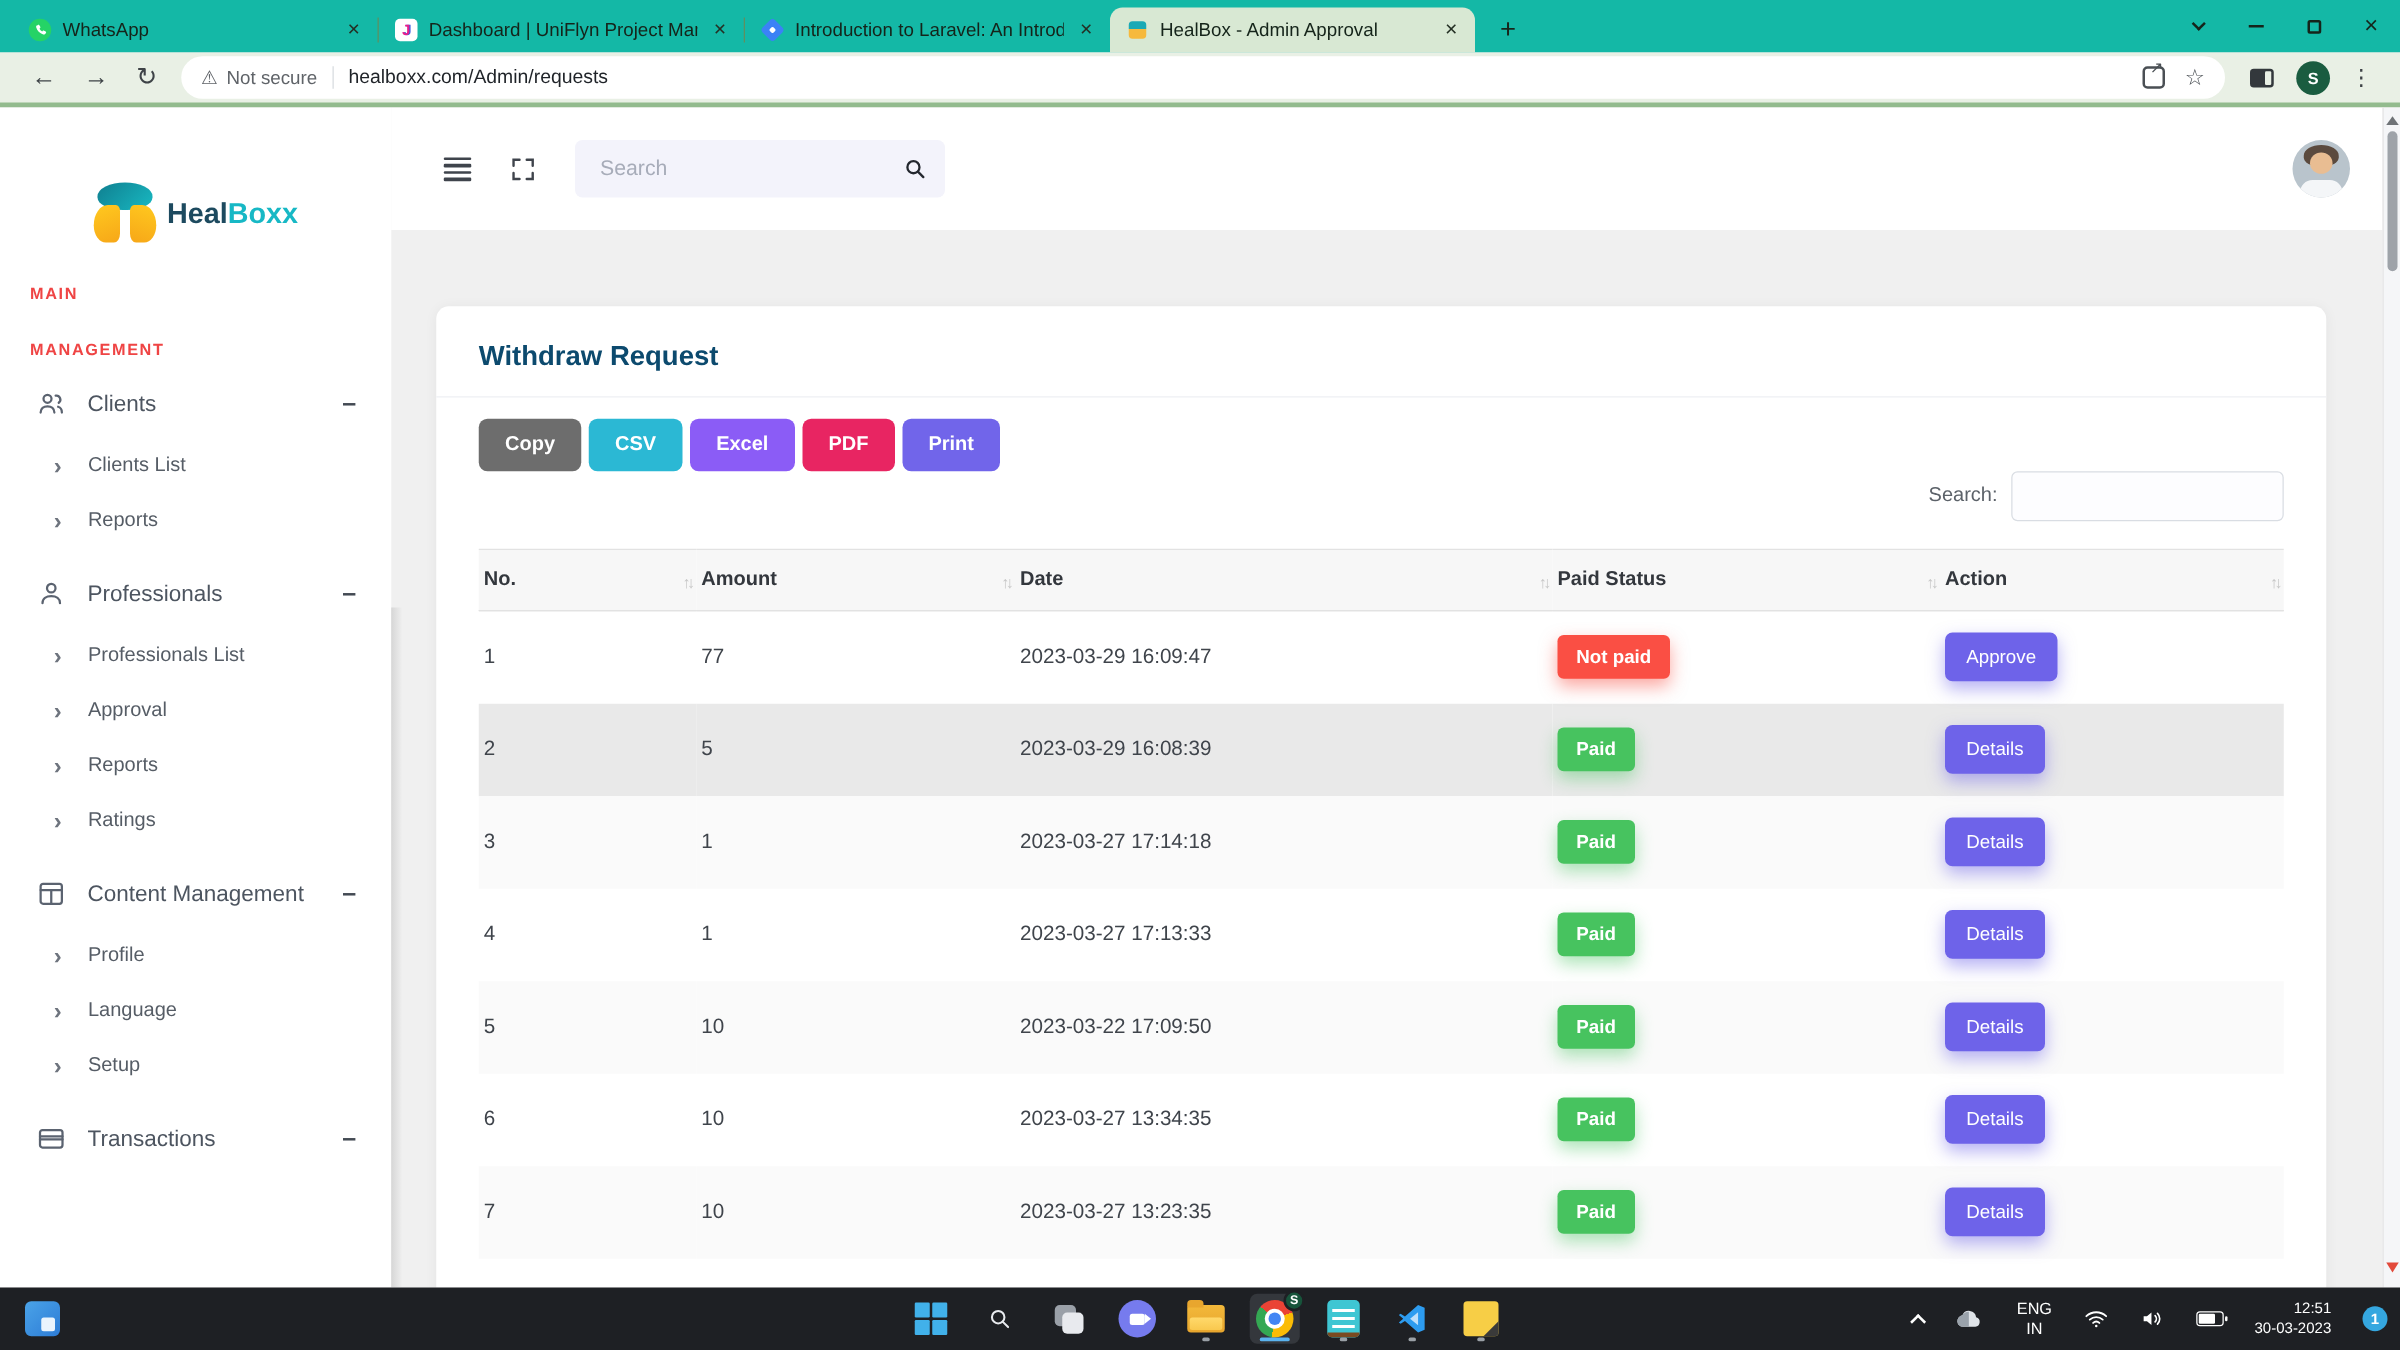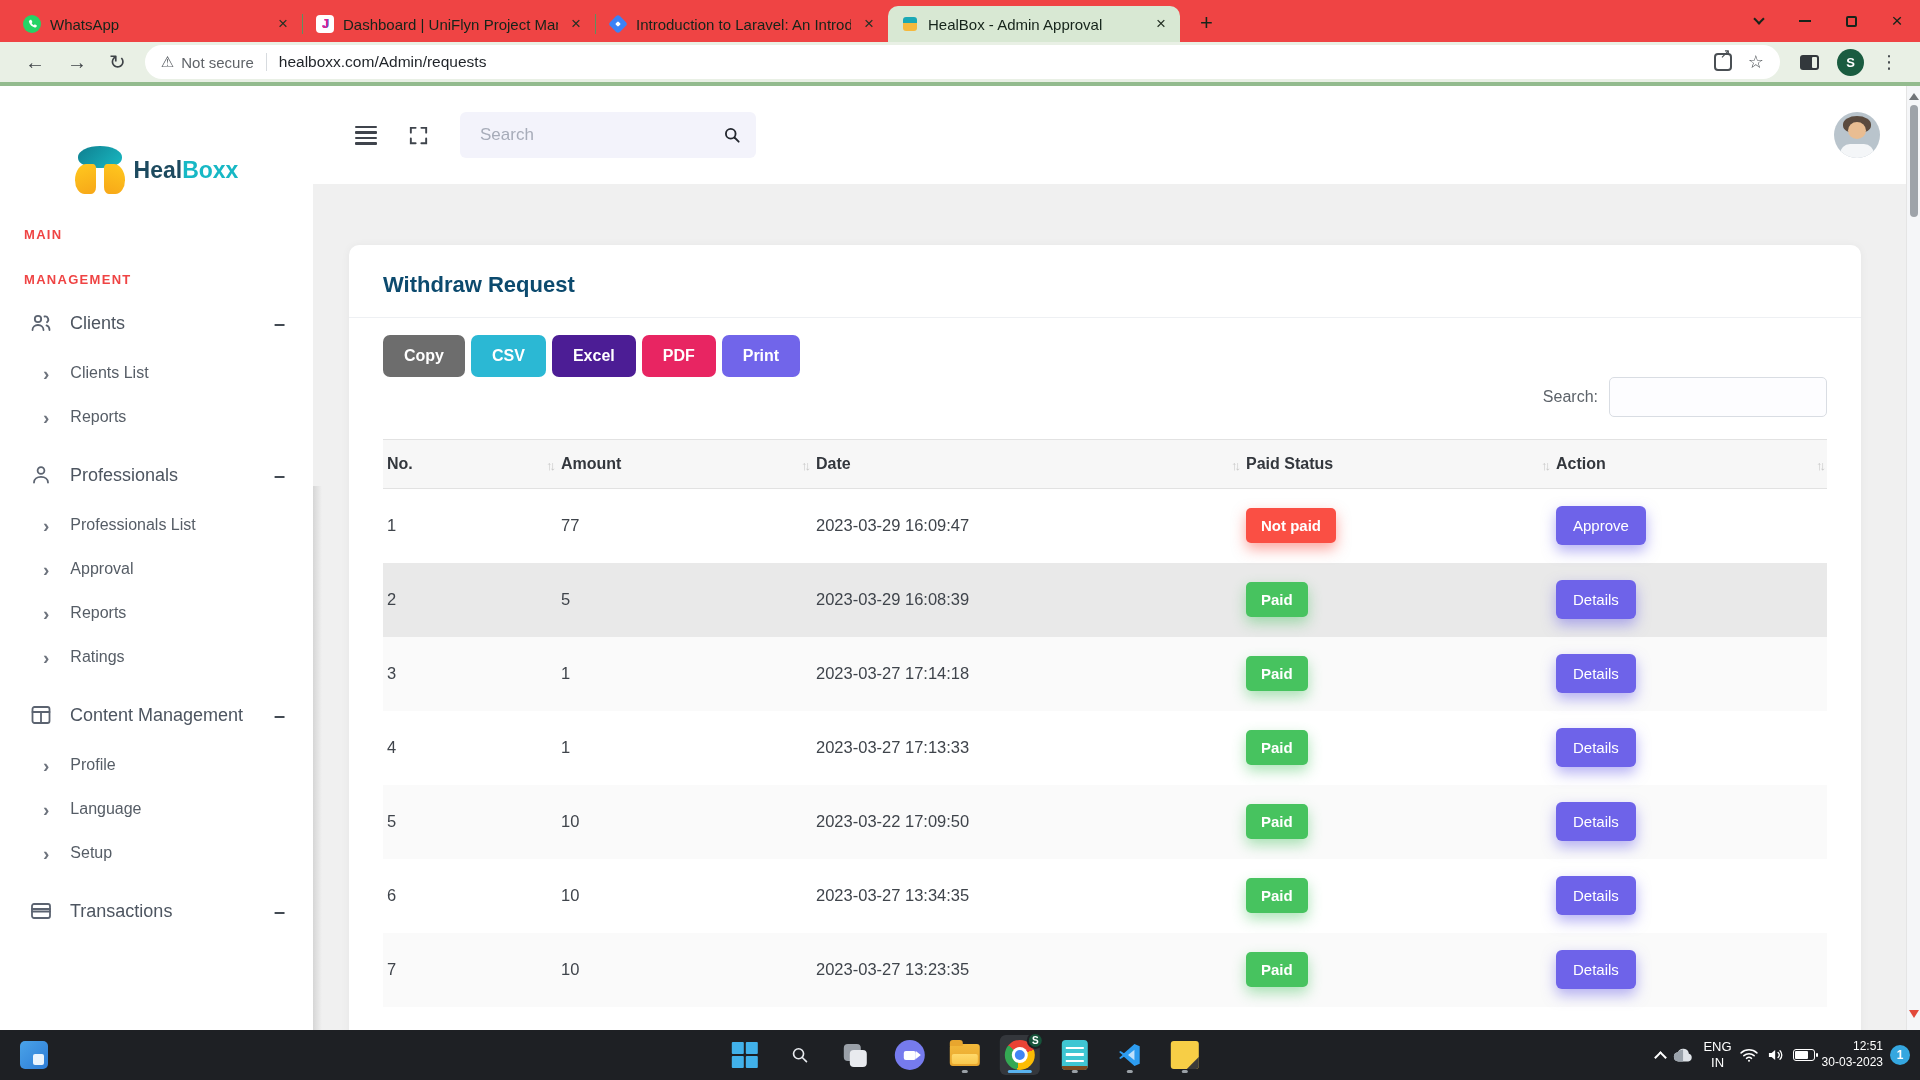--- a/index.html
+++ b/index.html
@@ -1,21 +1,21 @@
 <!DOCTYPE html>
 <html><head>
 <meta charset="utf-8">
 <style>
   html,body{margin:0;padding:0}
   body{width:1920px;height:1080px;overflow:hidden;position:relative;background:#f0f0f0;
        font-family:"Liberation Sans",sans-serif;-webkit-font-smoothing:antialiased}
   *{box-sizing:border-box}
 
   
-  .tabstrip{position:absolute;left:0;top:0;width:1920px;height:42px;background:#ef4444;
+  .tabstrip{position:absolute;left:0;top:0;width:1920px;height:42px;background:#14b8a6;
             display:flex;align-items:flex-end;padding-left:10px}
   .tab{width:292px;height:36px;display:flex;align-items:center;gap:9px;padding:0 10px 0 13px;
        font-size:15px;color:#12200f;border-radius:10px 10px 0 0;position:relative}
   .tab .tab-title{flex:1;white-space:nowrap;overflow:hidden;color:#15241a}
   .tab .tab-close{font-size:17px;color:#243024;padding:0 4px;cursor:default}
   .tab.active{background:#d8e8d3}
   .tab-sep{width:1px;height:20px;background:#5f8f60;margin-bottom:8px}
   .fav{width:18px;height:18px;flex:0 0 auto;display:flex;align-items:center;justify-content:center}
   .fav-wa{background:#25d366;border-radius:50%}
   .fav-uni{background:#fff;border-radius:4px;font-weight:700;font-size:12px;color:#e91e8c;
@@ -100,21 +100,21 @@
   .card{position:absolute;left:349px;top:159px;width:1512px;height:805px;background:#fff;
         border-radius:10px;box-shadow:0 1px 10px rgba(0,0,0,.05)}
   .card-title{padding:27px 34px 19px;font-size:22px;font-weight:700;color:#0c4a6e}
   .cdivider{height:1px;background:#eef0f3}
   .card-body{position:relative;padding:17px 34px 0}
   .export-row{display:flex;gap:6px}
   .btn{height:42px;padding:0 21px;border:none;border-radius:7px;color:#fff;font-size:16px;
        font-weight:600;font-family:"Liberation Sans",sans-serif}
   .btn-copy{background:#6d6d6d}
   .btn-csv{background:#2bb8d4}
-  .btn-excel{background:#4c1d95}
+  .btn-excel{background:#8b5cf6}
   .btn-pdf{background:#e82562}
   .btn-print{background:#7165ea}
   .tbl-search{position:absolute;top:59px;right:34px;display:flex;align-items:center;gap:11px;
               font-size:16px;color:#5c6269}
   .tbl-search input{width:218px;height:40px;border:1px solid #d9dde3;border-radius:5px;outline:none;
                     font-size:16px;padding:0 10px;font-family:"Liberation Sans",sans-serif;background:#fdfdff}
   table.dt{width:100%;border-collapse:collapse;margin-top:62px}
   .dt th{height:49px;text-align:left;font-size:16px;color:#33373d;background:#f7f7f7;
          border-top:1px solid #e2e2e2;border-bottom:1px solid #e2e2e2;padding:0 4px;font-weight:700}
   .dt th .sort{float:right;color:#c7c7c7;font-size:13px;letter-spacing:-3px;margin-top:3px;font-weight:400}
@@ -176,21 +176,21 @@
   .s-badge{position:absolute;top:-3px;right:-4px;width:17px;height:17px;border-radius:50%;
            background:#17543b;border:2px solid #1e2024;color:#fff;font-size:10px;font-weight:700;
            display:flex;align-items:center;justify-content:center}
   .notepad{width:26px;height:30px;background:#3fc6d3;border-radius:4px;position:relative;overflow:hidden}
   .notepad::before{content:"";position:absolute;left:4px;top:7px;right:4px;height:16px;
      background:repeating-linear-gradient(#fff 0 2.5px,transparent 2.5px 6.5px)}
   .notepad::after{content:"";position:absolute;left:0;bottom:0;right:0;height:4px;background:#7a4a21}
   .sticky{width:28px;height:28px;background:#f7ce46;border-radius:3px;position:relative;overflow:hidden}
   .sticky::after{content:"";position:absolute;right:-1px;bottom:-1px;width:0;height:0;
                  border-style:solid;border-width:0 0 14px 14px;border-color:transparent transparent #3a3a3a transparent}
-  .tb-tray{position:absolute;right:10px;top:0;height:50px;display:flex;align-items:center;gap:7px}
+  .tb-tray{position:absolute;right:10px;top:0;height:50px;display:flex;align-items:center;gap:25px}
   .chev-up{width:9px;height:9px;border-left:2px solid #fff;border-top:2px solid #fff;
            transform:rotate(45deg);margin-top:4px}
   .lang{font-size:13px;line-height:1.2;text-align:center}
   .battery{width:22px;height:12px;border:1.5px solid #fff;border-radius:3px;position:relative}
   .battery::before{content:"";position:absolute;left:1px;top:1px;bottom:1px;width:13px;background:#fff;border-radius:1px}
   .battery::after{content:"";position:absolute;right:-4px;top:3px;width:2px;height:4px;background:#fff;border-radius:1px}
   .clock{font-size:12px;line-height:1.3;text-align:right}
   .notif-badge{width:20px;height:20px;border-radius:50%;background:#35a7e0;color:#fff;font-size:12px;
                font-weight:700;display:flex;align-items:center;justify-content:center}
   .tray-svg{width:20px;height:20px;color:#fff}

